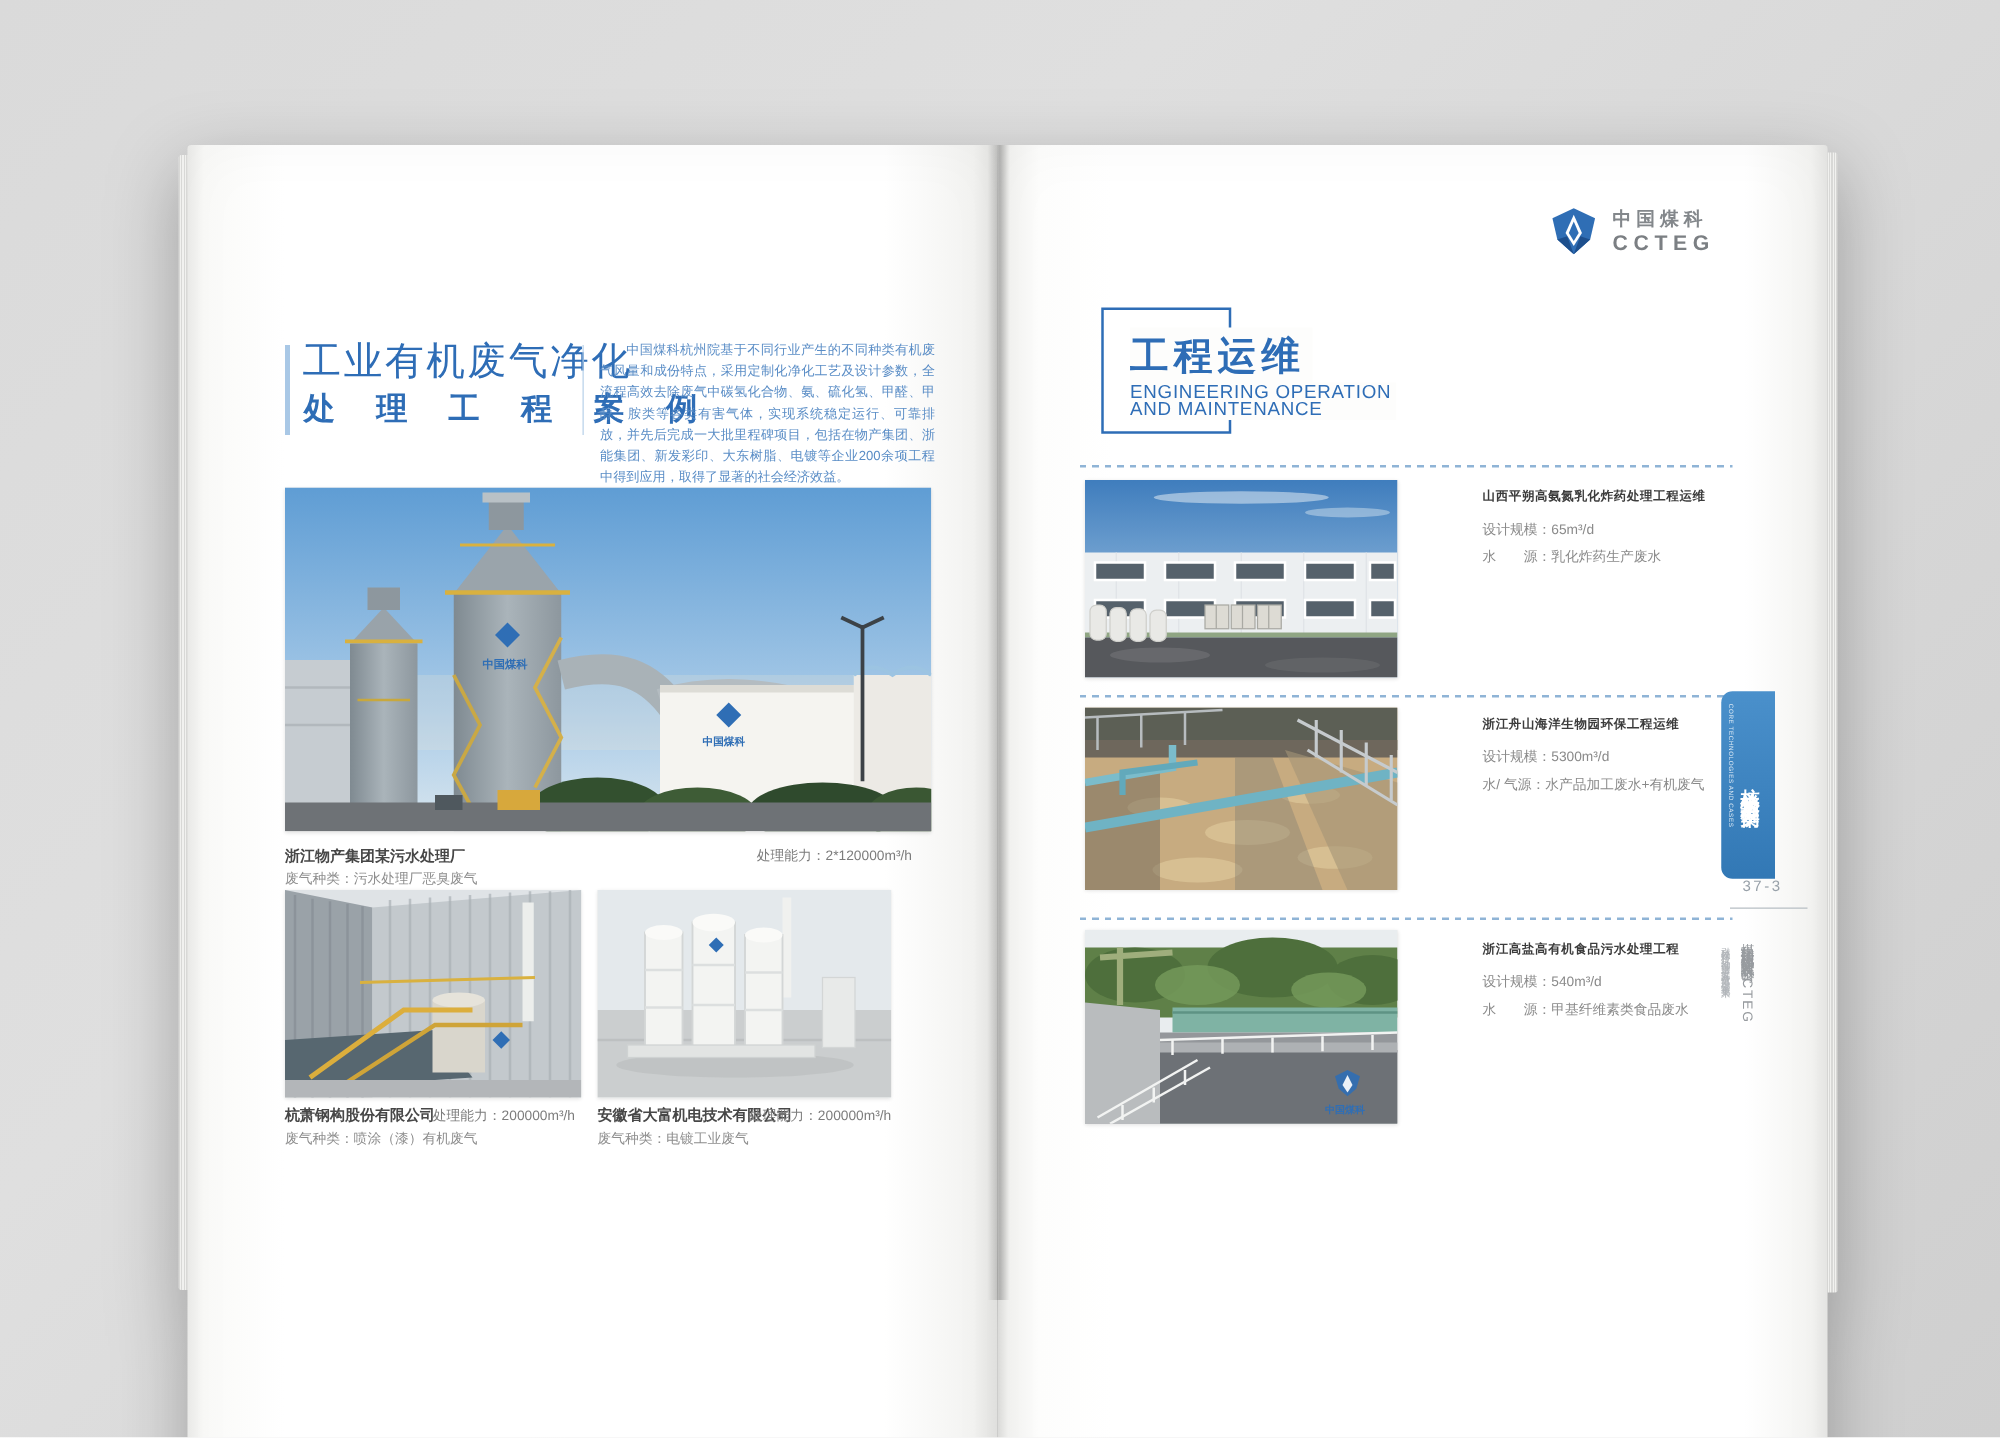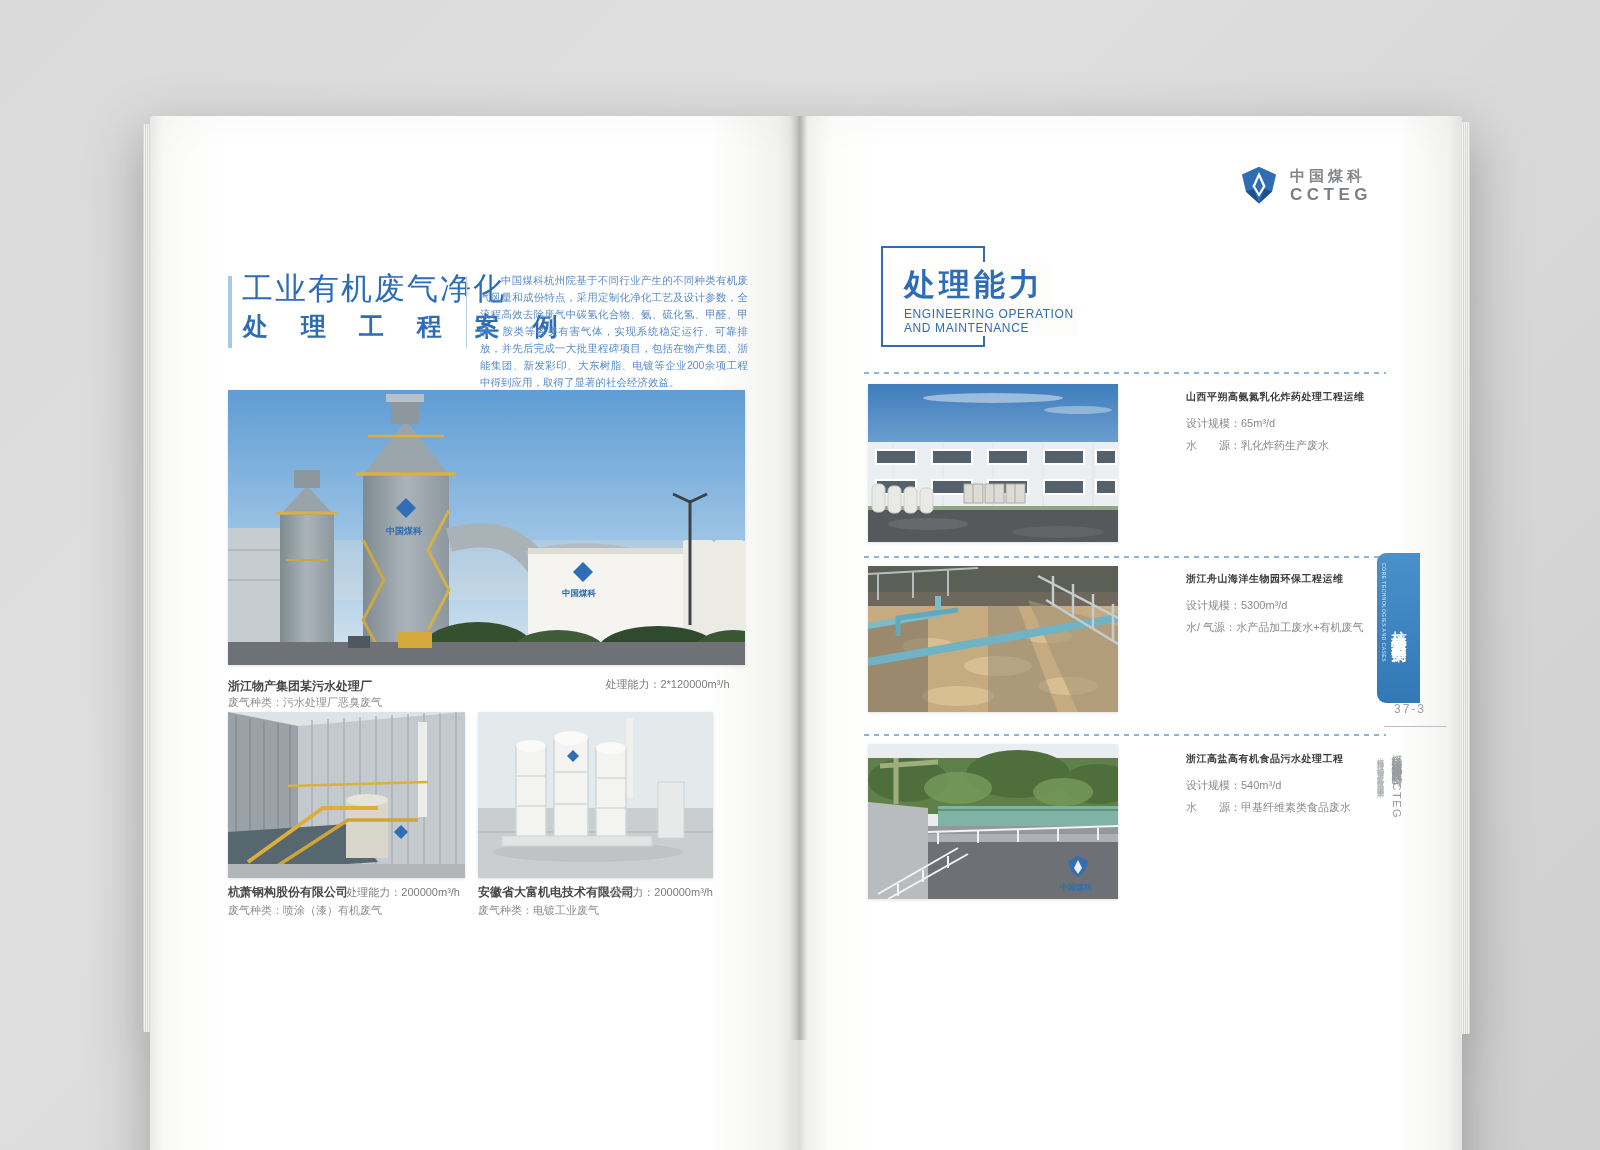--- a/index.html
+++ b/index.html
@@ -31,21 +31,21 @@
   .lp-divider{left:316px;top:160px;width:1px;height:72px;background:#b9d2ea;}
   .lp-intro{left:330px;top:156px;width:268px;font-size:10.5px;line-height:17px;color:#5a8dc6;
     text-align:justify;text-indent:2em;}
   .caption-name{font-size:12px;font-weight:700;color:#474747;}
   .caption-sub{font-size:11px;color:#8d8d8d;}
   .caption-cap{font-size:11px;color:#7c7c7c;}
   
   .rp-square{left:83px;top:130px;width:100px;height:97px;border:2px solid #2e6db6;}
   .rp-title-zh{left:106px;top:146px;font-size:31px;font-weight:700;color:#2e6db6;letter-spacing:4px;
     background:#fdfdfc;padding:2px 6px 2px 0;}
-  .rp-title-en{left:106px;top:190px;font-size:12px;line-height:14px;font-weight:500;color:#2e6db6;
+  .rp-title-en{left:106px;top:190px;font-size:15px;line-height:14px;font-weight:500;color:#2e6db6;
     letter-spacing:.6px;background:#fdfdfc;padding:1px 4px 1px 0;}
   .rp-intro{left:263px;top:152px;width:326px;font-size:10.5px;line-height:17px;color:#5a8dc6;
     text-align:justify;text-indent:2em;}
   .dash{left:66px;width:522px;height:2px;
     background:repeating-linear-gradient(90deg,#8fb4d6 0 5px,rgba(0,0,0,0) 5px 10px);}
   .proj-title{font-size:10px;font-weight:700;color:#3c3c3c;letter-spacing:.5px;}
   .proj-row{font-size:11px;color:#8a8a8a;}
   .photo{position:absolute;display:block;background:#eee;box-shadow:0 1px 3px rgba(0,0,0,.12);}
   
   .brand{left:440px;top:48px;display:flex;align-items:center;gap:10px;}
@@ -233,21 +233,21 @@
           <polygon points="32,12 42,34 32,50 22,34" fill="#ffffff"></polygon>
           <polygon points="32,20 38,34 32,44 26,34" fill="#2f6eb5"></polygon>
         </svg>
         <div class="brand-txt">
           <span class="brand-zh">中国煤科</span>
           <span class="brand-en">CCTEG</span>
         </div>
       </div>
 
       <div class="abs rp-square"></div>
-      <div class="abs rp-title-zh">处理能力</div>
+      <div class="abs rp-title-zh">工程运维</div>
       <div class="abs rp-title-en">
         <div>ENGINEERING OPERATION</div>
         <div>AND MAINTENANCE</div>
       </div>
 
       <div class="abs dash" style="top:256px;"></div>
 
       <svg class="photo" style="left:70px;top:268px;" width="250" height="158" viewBox="0 0 250 158">
         <defs>
             <linearGradient id="sky2" x1="0" y1="0" x2="0" y2="1">

